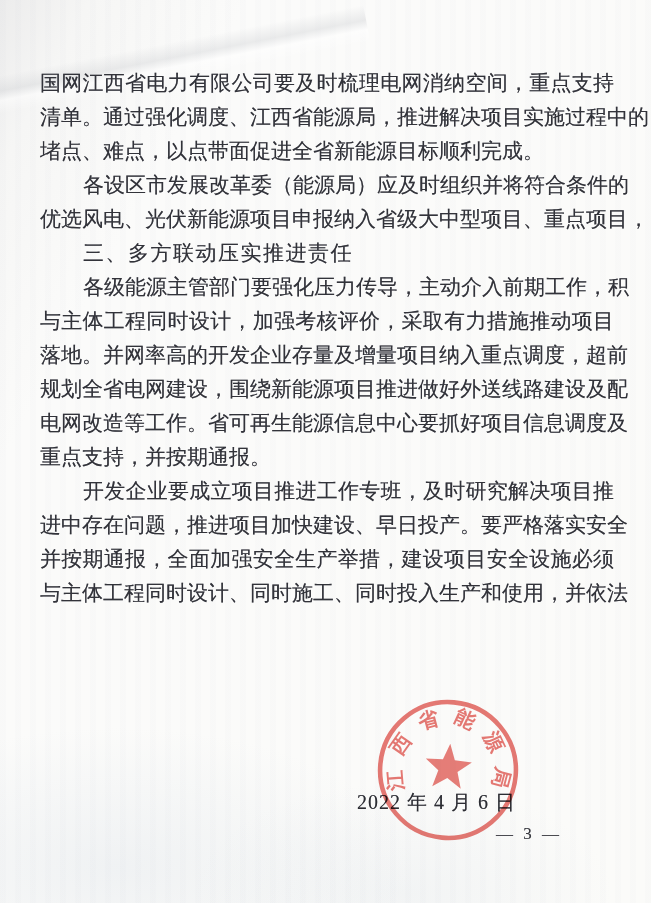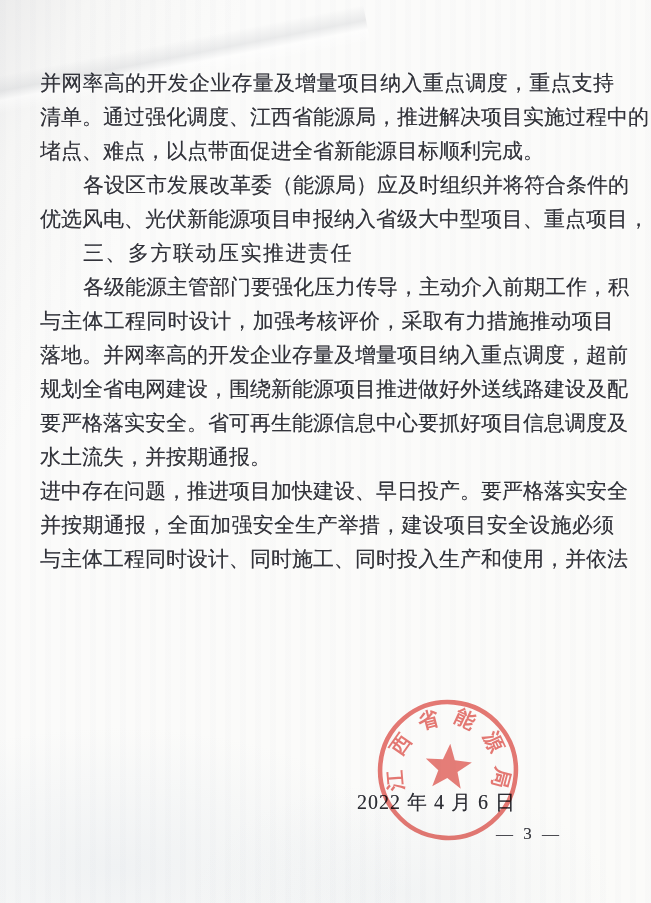--- a/index.html
+++ b/index.html
@@ -58,32 +58,33 @@
   }
 </style>
 </head>
 <body>
 
 <div class="paper">
   <div class="texture"></div>
   <div class="crease"></div>
 
   <main class="textblock">
-    <div class="ln">并网率高的开发企业存量及增量项目纳入重点调度，重点支持</div>
+    <div class="ln">国网江西省电力有限公司要及时梳理电网消纳空间，重点支持</div>
     <div class="ln">清单。通过强化调度、江西省能源局，推进解决项目实施过程中的</div>
     <div class="ln last">堵点、难点，以点带面促进全省新能源目标顺利完成。</div>
     <div class="ln indent">各设区市发展改革委（能源局）应及时组织并将符合条件的</div>
     <div class="ln">优选风电、光伏新能源项目申报纳入省级大中型项目、重点项目，</div>
     <div class="ln heading indent">三、多方联动压实推进责任</div>
     <div class="ln indent">各级能源主管部门要强化压力传导，主动介入前期工作，积</div>
     <div class="ln">与主体工程同时设计，加强考核评价，采取有力措施推动项目</div>
     <div class="ln">落地。并网率高的开发企业存量及增量项目纳入重点调度，超前</div>
     <div class="ln">规划全省电网建设，围绕新能源项目推进做好外送线路建设及配</div>
-    <div class="ln">要严格落实安全。省可再生能源信息中心要抓好项目信息调度及</div>
-    <div class="ln last">水土流失，并按期通报。</div>
+    <div class="ln">电网改造等工作。省可再生能源信息中心要抓好项目信息调度及</div>
+    <div class="ln last">重点支持，并按期通报。</div>
+    <div class="ln indent">开发企业要成立项目推进工作专班，及时研究解决项目推</div>
     <div class="ln">进中存在问题，推进项目加快建设、早日投产。要严格落实安全</div>
     <div class="ln">并按期通报，全面加强安全生产举措，建设项目安全设施必须</div>
     <div class="ln">与主体工程同时设计、同时施工、同时投入生产和使用，并依法</div>
   </main>
 
   <div class="issue-date">2022 年 4 月 6 日</div>
 
   <div class="seal">
     <svg viewBox="0 0 150 150" width="152" height="152">
       <defs>

